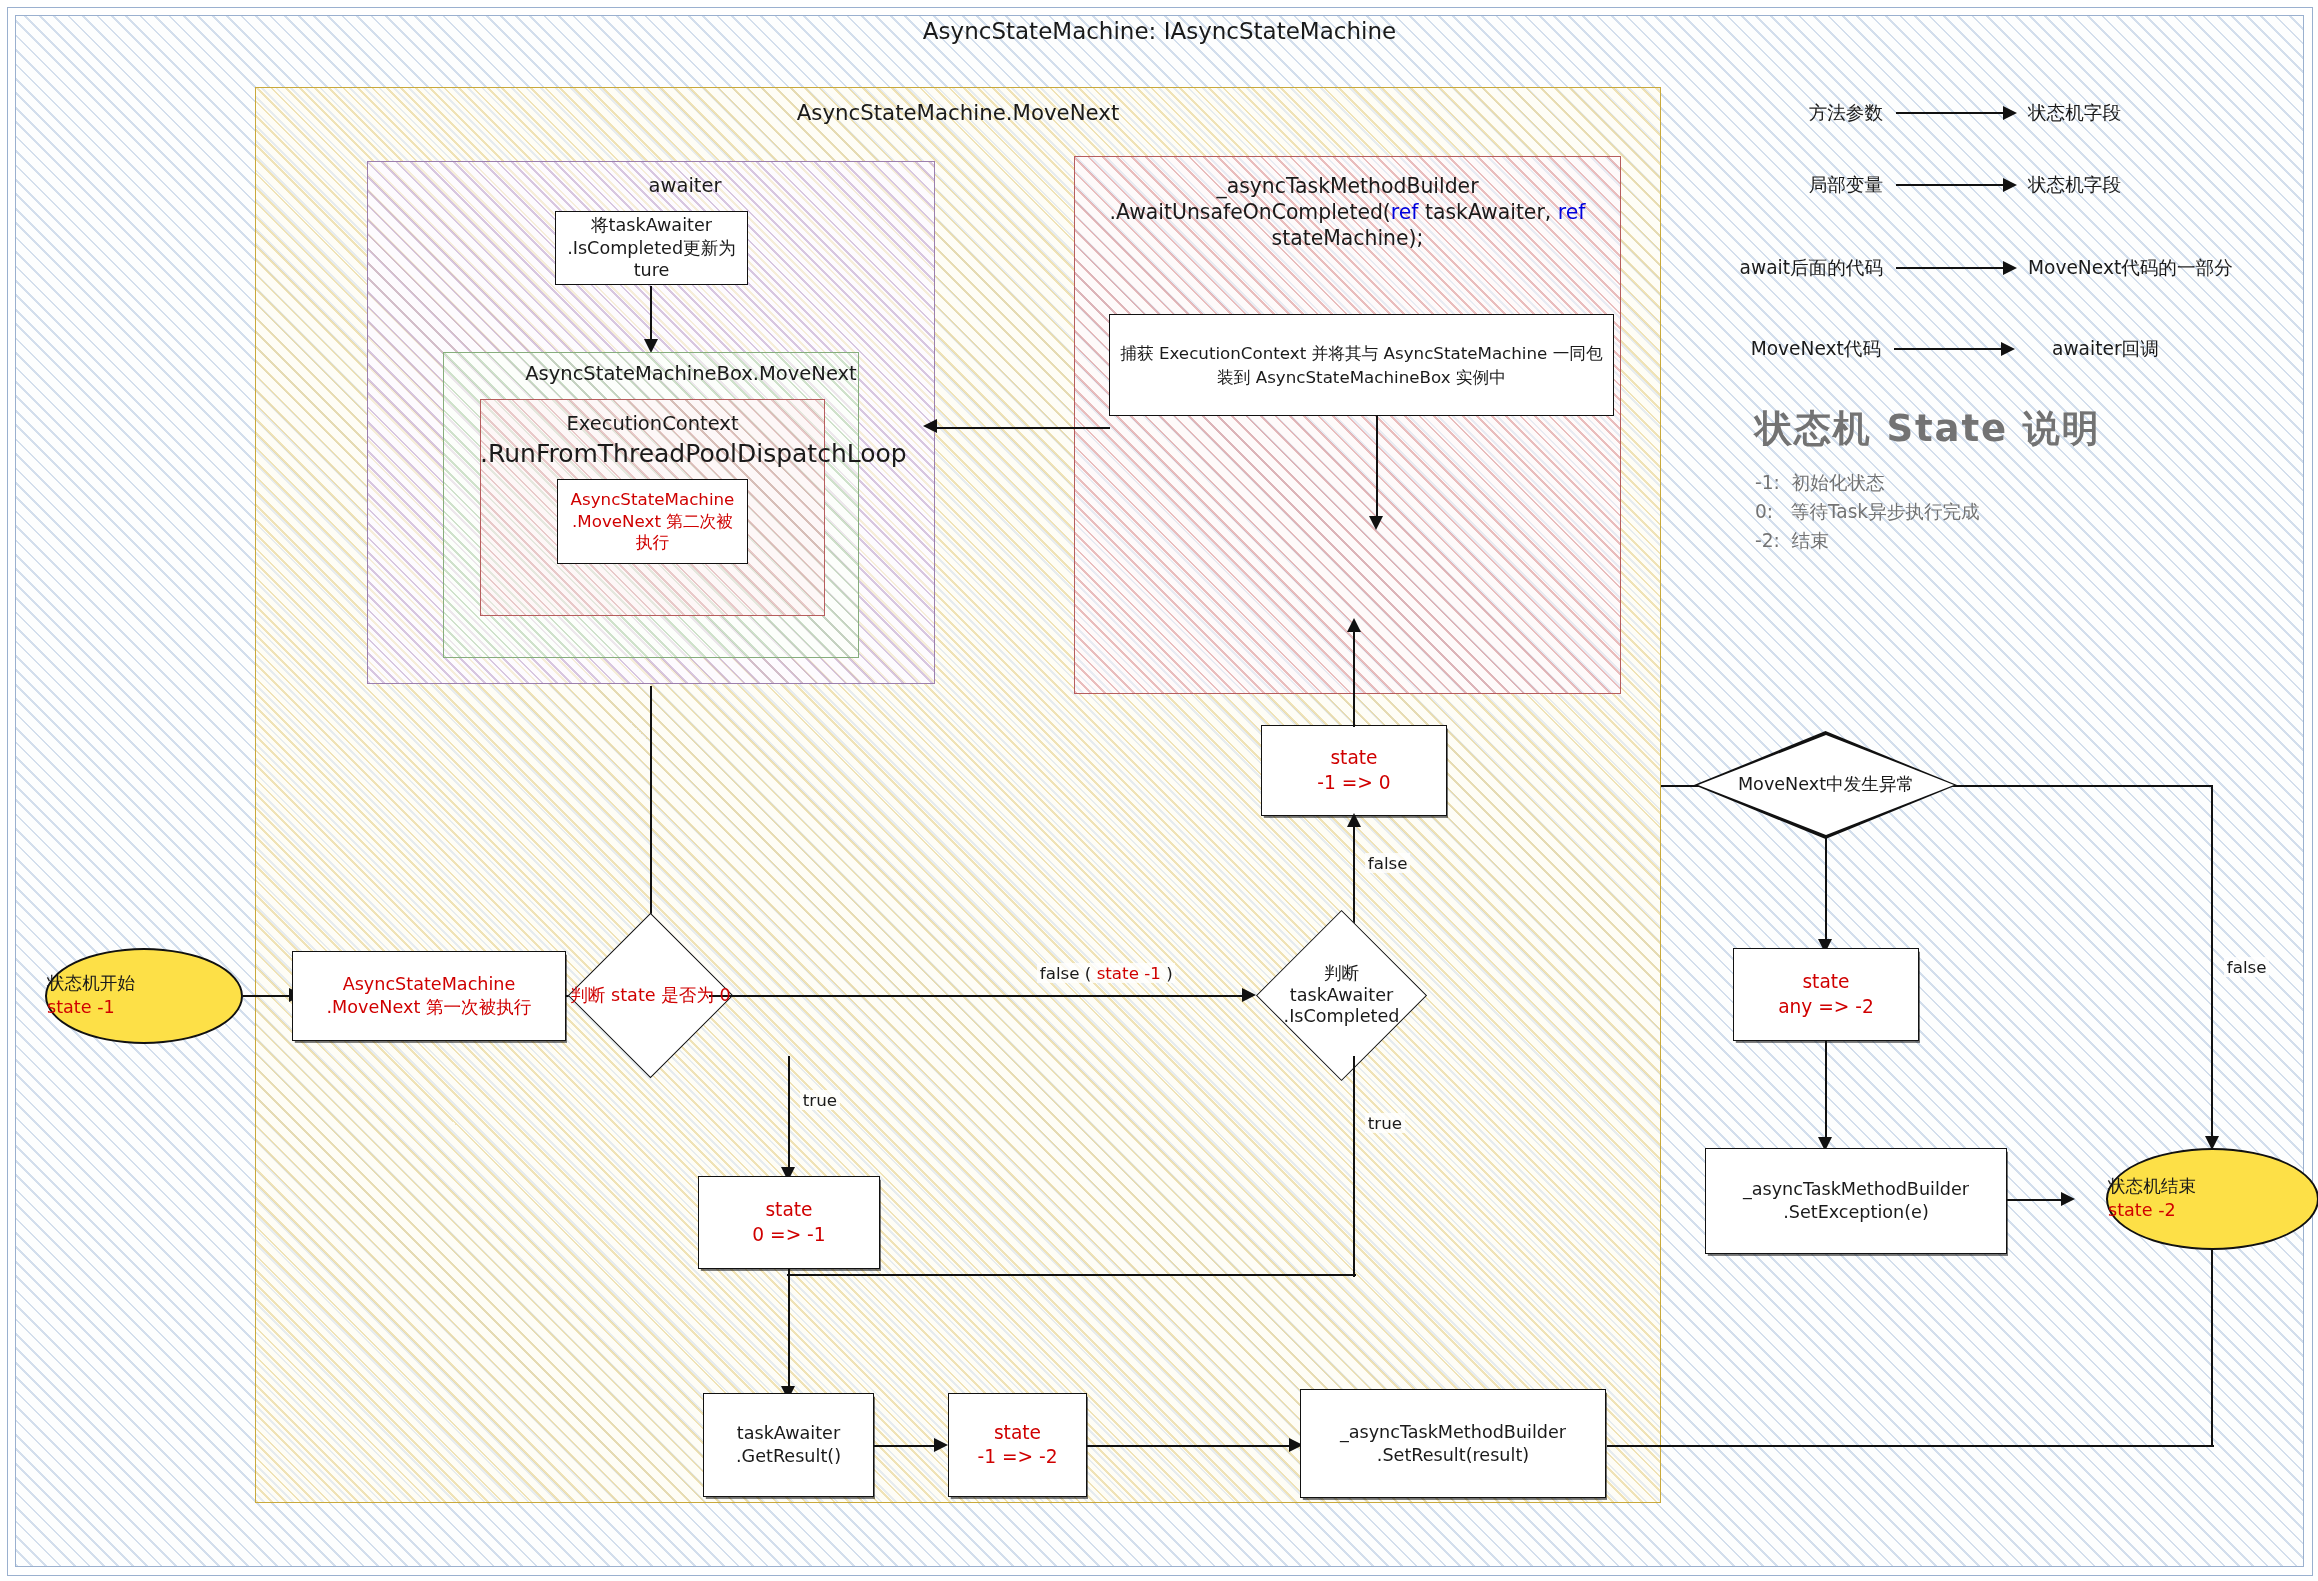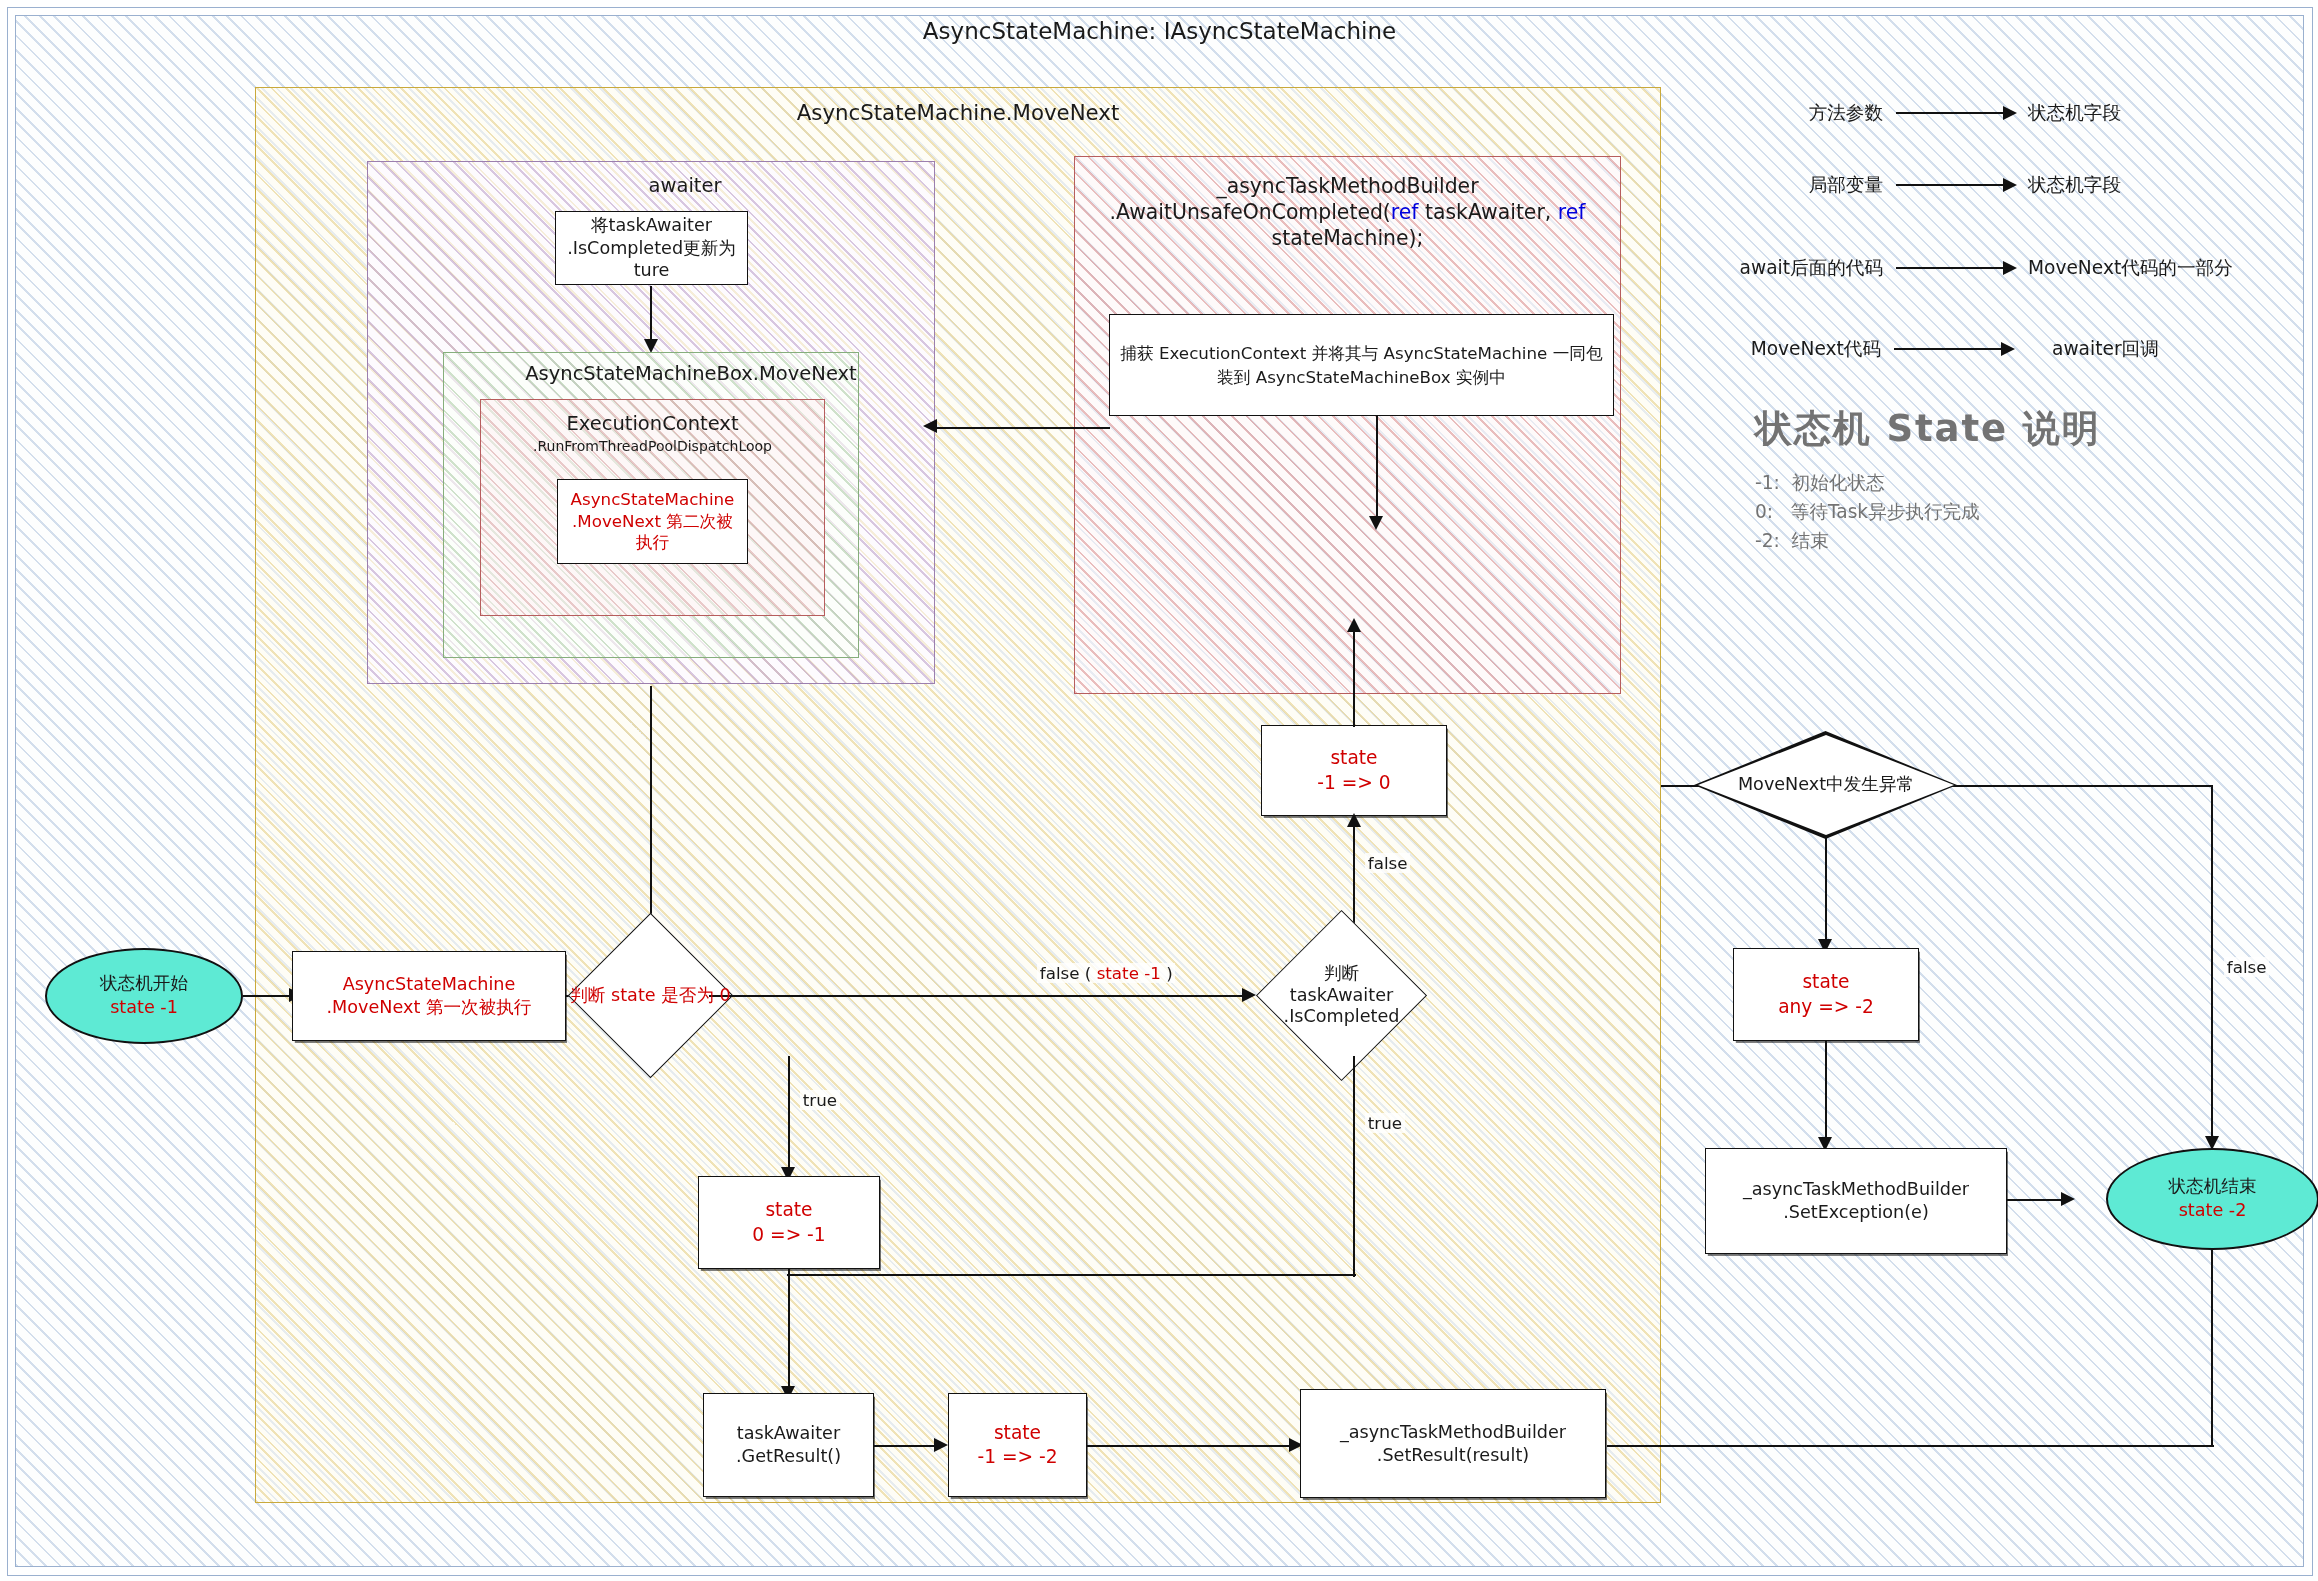--- a/index.html
+++ b/index.html
@@ -84,22 +84,22 @@
     text-align:center;font-size:17.6px;line-height:1.25;color:#1a1a1a;
   }
   .diamond .dshape{
     position:absolute;inset:0;background:#fff;border:1.9px solid #111;
     transform:rotate(45deg);box-sizing:border-box;
   }
   .diamond .dtxt{position:relative;z-index:2;white-space:nowrap;}
   .diamond.red .dtxt{color:#d00000;}
   
   .oval{
-    position:absolute;background:#5eead4;border:2.8px solid #111;border-radius:50%;
-    display:flex;flex-direction:column;align-items:center;justify-content:center;
+    position:absolute;background:#fde047;border:2.8px solid #111;border-radius:50%;
+    display:flex;flex-direction:column;align-items:flex-start;justify-content:center;
     text-align:center;font-size:17.6px;line-height:1.35;color:#1a1a1a;
     box-sizing:border-box;
   }
   .oval .r{color:#d00000;}
   
   .ln{position:absolute;background:#111;}
   .hl{height:1.9px;}
   .vl{width:1.9px;}
   .arw{position:absolute;width:0;height:0;}
   .arw.r{border-top:7.4px solid transparent;border-bottom:7.4px solid transparent;border-left:14px solid #111;}
@@ -146,21 +146,21 @@
 ture</span>
   </div>
   <div class="ln vl" style="left:650px;top:286px;height:56px;"></div>
   <div class="arw d" style="left:644px;top:339px;"></div>
 
   <div class="hatch h-green" style="left:443px;top:352px;width:416px;height:306px;border:1.9px solid #86ae7c;box-sizing:border-box;"></div>
   <div class="rtitle" style="left:443px;top:362px;width:416px;font-size:19.5px;padding-left:40px;">AsyncStateMachineBox.MoveNext</div>
 
   <div class="hatch h-innerred" style="left:480px;top:399px;width:345px;height:217px;border:1.9px solid #b75d5d;box-sizing:border-box;"></div>
   <div class="rtitle" style="left:480px;top:412px;width:345px;font-size:19.5px;">ExecutionContext</div>
-  <div class="rtitle" style="left:480px;top:438px;width:345px;font-size:14px;">.RunFromThreadPoolDispatchLoop</div>
+  <div class="rtitle" style="left:480px;top:438px;width:345px;font-size:25px;">.RunFromThreadPoolDispatchLoop</div>
 
   <div class="node plainbox red sm" style="left:557px;top:479px;width:191px;height:85px;">
     <span style="white-space:pre-line;">AsyncStateMachine
 .MoveNext 第二次被
 执行</span>
   </div>
 
   <div class="hatch h-red" style="left:1074px;top:156px;width:547px;height:538px;border:1.9px solid #b75d5d;box-sizing:border-box;"></div>
   <div class="rtitle" style="left:1074px;top:174px;width:547px;font-size:20.4px;">_asyncTaskMethodBuilder</div>
   <div class="rtitle" style="left:1074px;top:200px;width:547px;font-size:20.4px;">

